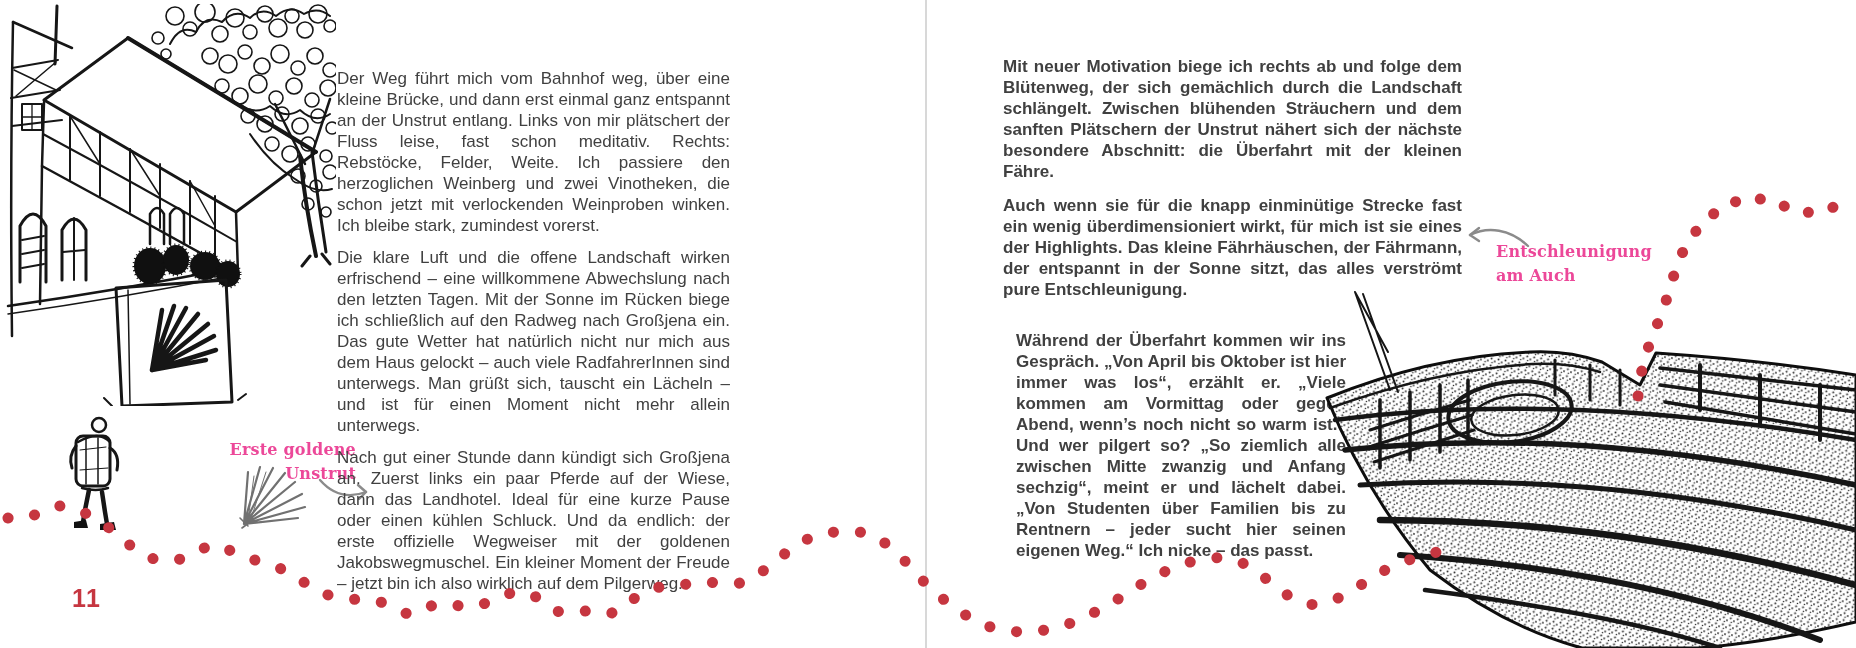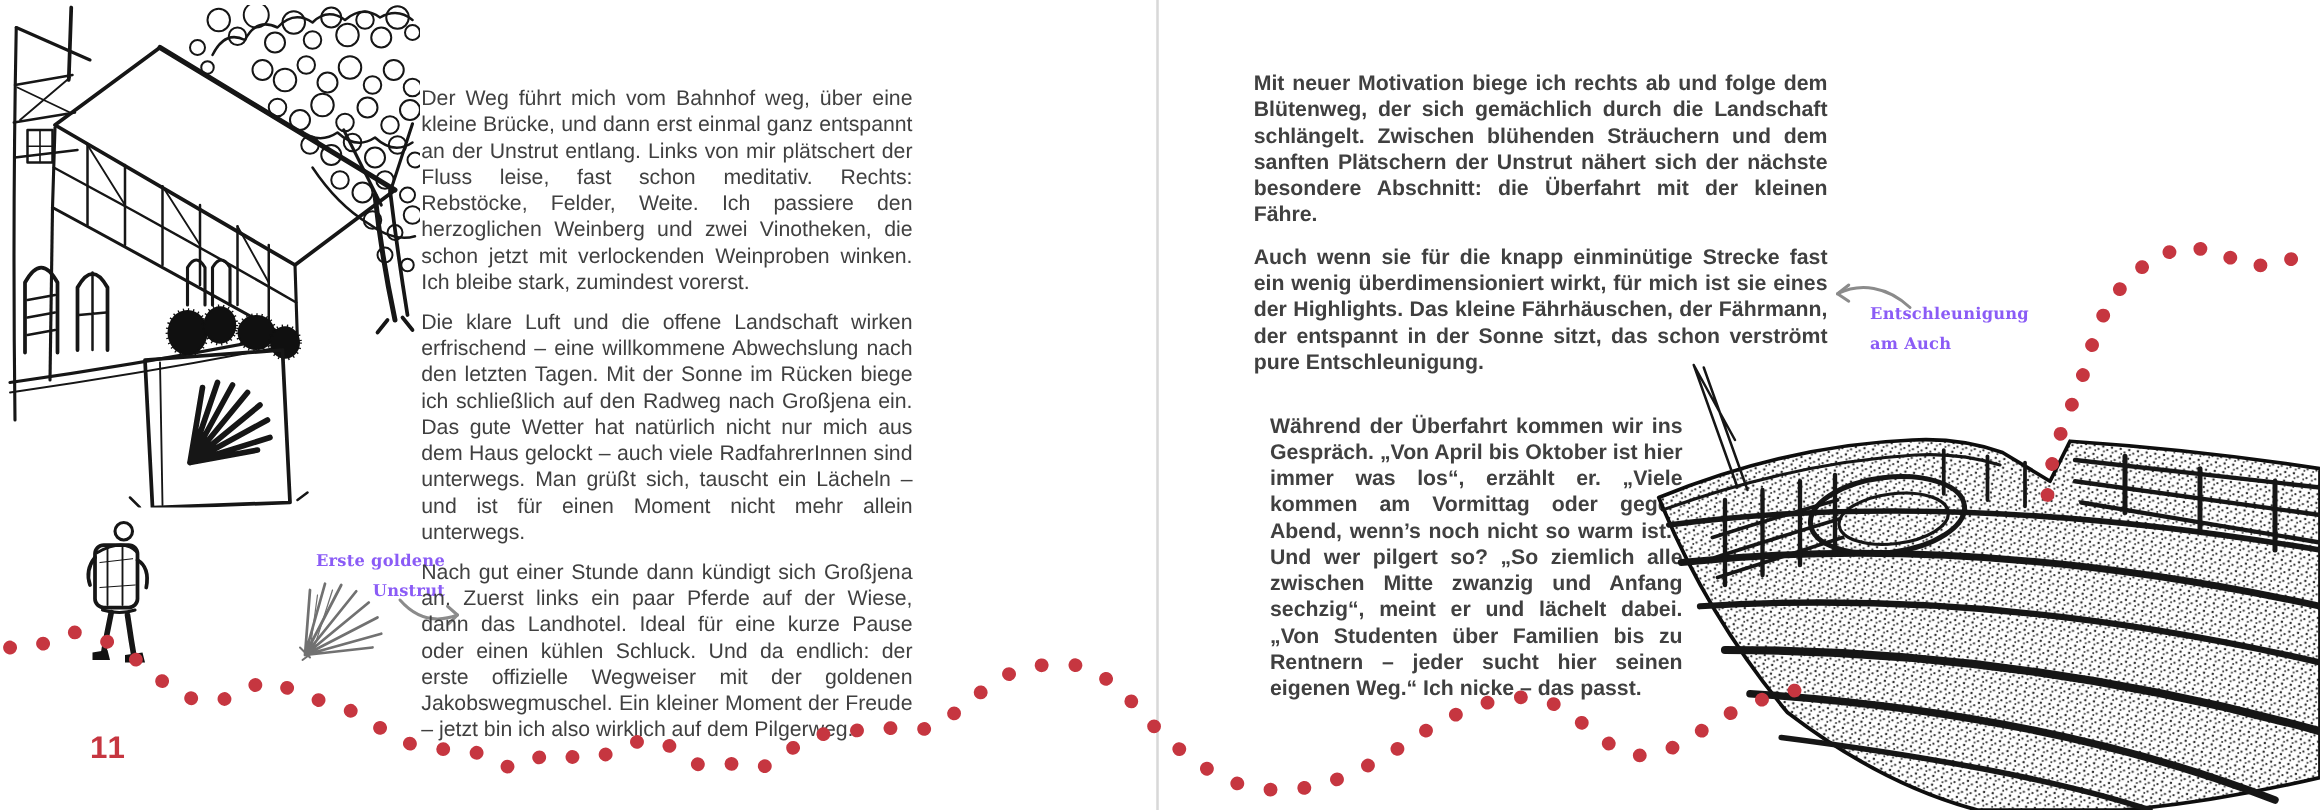--- a/index.html
+++ b/index.html
@@ -13,21 +13,21 @@
              text-align:justify;text-justify:inter-word;}
   .page-text p{margin:0;}
   #left-text{left:337px;top:68px;width:393px;}
   #left-text p{margin-bottom:11px;}
   #right-text{left:1003px;top:56px;width:459px;font-weight:bold;}
   #right-text p.rp1{margin-bottom:13px;}
   #right-text p.rp2{margin-bottom:30px;}
   #right-text p.rp3{width:330px;margin-left:13px;}
 
   .caption{position:absolute;font-family:"DejaVu Serif",serif;font-weight:bold;
-           color:#8b5cf6;font-size:13px;line-height:24px;letter-spacing:0.2px;}
+           color:#ec4899;font-size:16px;line-height:24px;letter-spacing:0.2px;}
   #caption-left{left:180px;top:438px;width:176px;text-align:right;}
   #caption-right{left:1496px;top:240px;width:200px;text-align:left;}
 
   .pagenum{position:absolute;left:72px;top:584px;color:#c63640;font-weight:bold;
            font-size:25px;letter-spacing:1.5px;}
 
   svg{position:absolute;display:block;}
   .ink{stroke:#161616;fill:none;stroke-linecap:round;stroke-linejoin:round;}
 </style>
 </head>
@@ -180,21 +180,21 @@
   <div class="pagenum">11</div>
 
   <div class="page-text" id="left-text">
     <p>Der Weg führt mich vom Bahnhof weg, über eine kleine Brücke, und dann erst einmal ganz entspannt an der Unstrut entlang. Links von mir plätschert der Fluss leise, fast schon meditativ. Rechts: Rebstöcke, Felder, Weite. Ich passiere den herzoglichen Weinberg und zwei Vinotheken, die schon jetzt mit verlockenden Weinproben winken. Ich bleibe stark, zumindest vorerst.</p>
     <p>Die klare Luft und die offene Landschaft wirken erfrischend – eine willkommene Abwechslung nach den letzten Tagen. Mit der Sonne im Rücken biege ich schließlich auf den Radweg nach Großjena ein. Das gute Wetter hat natürlich nicht nur mich aus dem Haus gelockt – auch viele RadfahrerInnen sind unterwegs. Man grüßt sich, tauscht ein Lächeln – und ist für einen Moment nicht mehr allein unterwegs.</p>
     <p>Nach gut einer Stunde dann kündigt sich Großjena an. Zuerst links ein paar Pferde auf der Wiese, dann das Landhotel. Ideal für eine kurze Pause oder einen kühlen Schluck. Und da endlich: der erste offizielle Wegweiser mit der goldenen Jakobswegmuschel. Ein kleiner Moment der Freude – jetzt bin ich also wirklich auf dem Pilgerweg.</p>
   </div>
 
   <div class="page-text" id="right-text">
     <p class="rp1">Mit neuer Motivation biege ich rechts ab und folge dem Blütenweg, der sich gemächlich durch die Landschaft schlängelt. Zwischen blühenden Sträuchern und dem sanften Plätschern der Unstrut nähert sich der nächste besondere Abschnitt: die Überfahrt mit der kleinen Fähre.</p>
-    <p class="rp2">Auch wenn sie für die knapp einminütige Strecke fast ein wenig überdimensioniert wirkt, für mich ist sie eines der Highlights. Das kleine Fährhäuschen, der Fährmann, der entspannt in der Sonne sitzt, das schon verströmt pure Entschleunigung.</p>
+    <p class="rp2">Auch wenn sie für die knapp einminütige Strecke fast ein wenig überdimensioniert wirkt, für mich ist sie eines der Highlights. Das kleine Fährhäuschen, der Fährmann, der entspannt in der Sonne sitzt, das alles verströmt pure Entschleunigung.</p>
     <p class="rp3">Während der Überfahrt kommen wir ins Gespräch. „Von April bis Oktober ist hier immer was los“, erzählt er. „Viele kommen am Vormittag oder gegen Abend, wenn’s noch nicht so warm ist.“ Und wer pilgert so? „So ziemlich alle zwischen Mitte zwanzig und Anfang sechzig“, meint er und lächelt dabei. „Von Studenten über Familien bis zu Rentnern – jeder sucht hier seinen eigenen Weg.“ Ich nicke – das passt.</p>
   </div>
 
   <div class="caption" id="caption-right">
     <div>Entschleunigung</div>
     <div>am Auch</div>
   </div>
 
   <svg style="left:1462px;top:222px" width="72" height="34" viewBox="0 0 72 34">
     <g stroke="#8b8b8b" fill="none" stroke-width="2.4" stroke-linecap="round">

